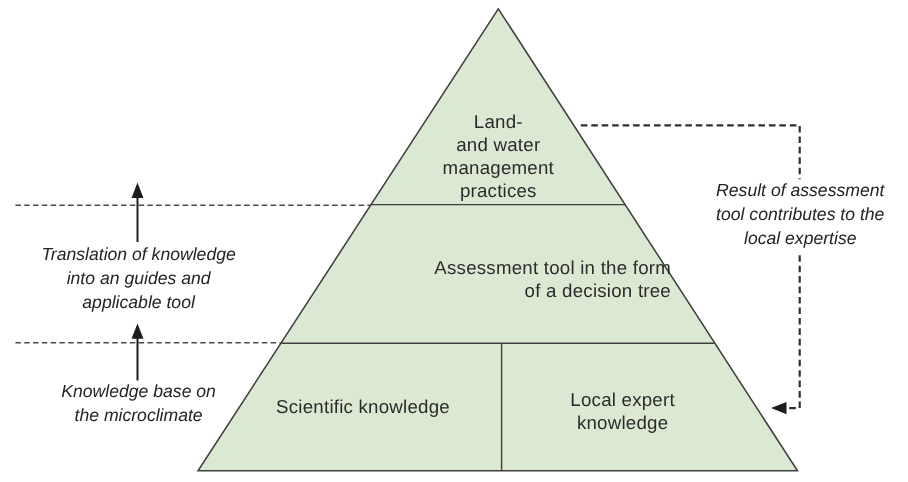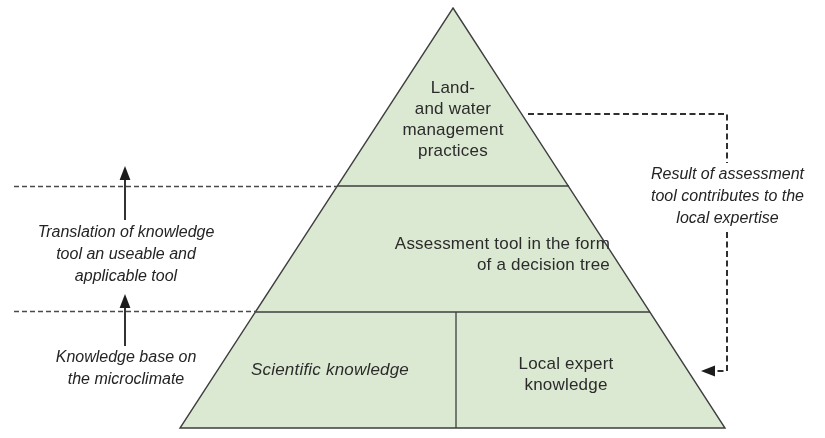--- a/index.html
+++ b/index.html
@@ -61,23 +61,23 @@
   }
   .annot {
     position: absolute;
     text-align: center;
     white-space: pre-line;
     color: #242424;
     font-style: italic;
     font-size: 16px;
     line-height: 22px;
   }
-  #top-label      { left: 353px; top: 77px;  width: 200px; }
+  #top-label      { left: 353px; top: 100px;  width: 200px; }
   #middle-label   { left: 300px; top: 233px; width: 310px; text-align: right; }
-  #sci-label      { left: 230px; top: 359px; width: 200px; font-style: italic; }
+  #sci-label      { left: 230px; top: 359px; width: 200px; }
   #local-label    { left: 466px; top: 353px; width: 200px; }
   #annot-practices   { left: 6px;   top: 97px;  width: 240px; }
   #annot-translation { left: 6px;   top: 221px; width: 240px; }
   #annot-knowledge   { left: 6px;   top: 346px; width: 240px; }
   #annot-result      { left: 620px; top: 163px; width: 215px; }
 </style>
 </head>
 <body>
 
 <div class="canvas">
@@ -117,21 +117,21 @@
   <div class="lbl" id="middle-label">Assessment tool in the form
 of a decision tree</div>
 
   <div class="lbl" id="sci-label">Scientific knowledge</div>
 
   <div class="lbl" id="local-label">Local expert
 knowledge</div>
 
 
   <div class="annot" id="annot-translation">Translation of knowledge
-tool an useable and
+into an guides and
 applicable tool</div>
 
   <div class="annot" id="annot-knowledge">Knowledge base on
 the microclimate</div>
 
   <div class="annot" id="annot-result">Result of assessment
 tool contributes to the
 local expertise</div>
 
 </div>

